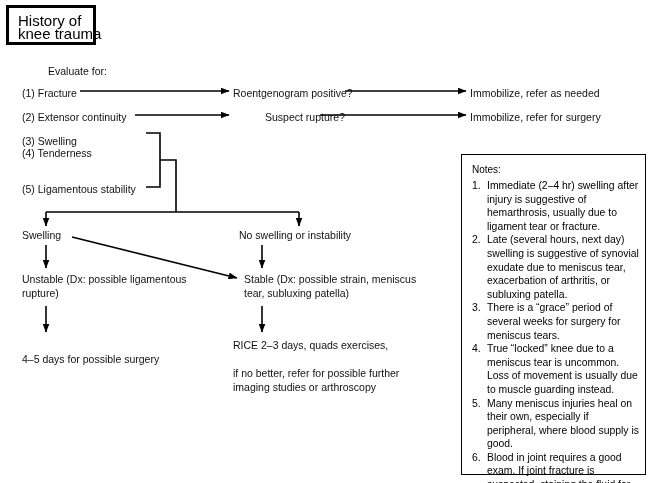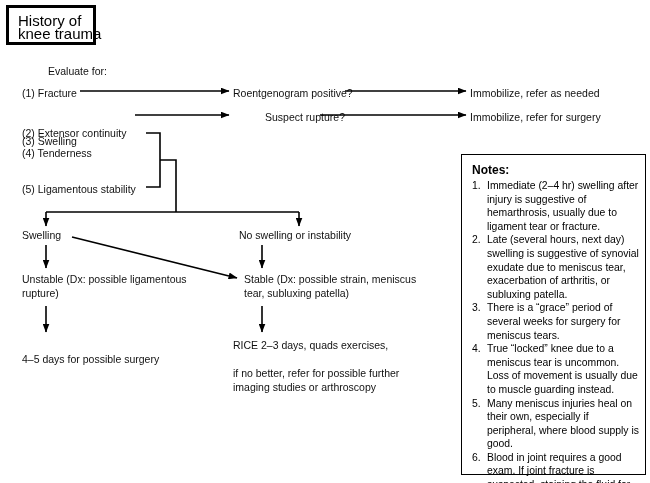--- a/index.html
+++ b/index.html
@@ -50,22 +50,22 @@
     left: 461px;
     top: 154px;
     width: 185px;
     height: 321px;
     border: 1.5px solid #000000;
     background: #ffffff;
     box-sizing: border-box;
     padding: 8px 6px 6px 10px;
   }
   #notes-title {
-    font-size: 12px;
-    font-weight: bold;
+    font-size: 10px;
+    font-weight: normal;
     line-height: 14px;
     margin-bottom: 2px;
   }
   #notes-list {
     list-style: none;
     margin: 0;
     padding: 0;
   }
   #notes-list li {
     position: relative;
@@ -95,21 +95,21 @@
 <div id="page">
 
   <div id="title-box">
     <div class="tline l1">History of</div>
     <div class="tline l2">knee trauma</div>
   </div>
 
   <div class="txt" style="left:22px; top:64px;padding-left:26px;">Evaluate for:</div>
 
   <div class="txt" style="left:22px; top:86px;">(1) Fracture</div>
-  <div class="txt" style="left:22px; top:110px;margin-top:16px;">(2) Extensor continuity</div>
+  <div class="txt" style="left:22px; top:110px;">(2) Extensor continuity</div>
   <div class="txt" style="left:22px; top:134px;">(3) Swelling</div>
   <div class="txt" style="left:22px; top:146px;">(4) Tenderness</div>
   <div class="txt" style="left:22px; top:182px;">(5) Ligamentous stability</div>
 
   <div class="txt" style="left:233px; top:86px;">Roentgenogram positive?</div>
   <div class="txt" style="left:233px; top:110px;margin-left:32px;">Suspect rupture?</div>
 
   <div class="txt" style="left:470px; top:86px;">Immobilize, refer as needed</div>
   <div class="txt" style="left:470px; top:110px;">Immobilize, refer for surgery</div>
 

